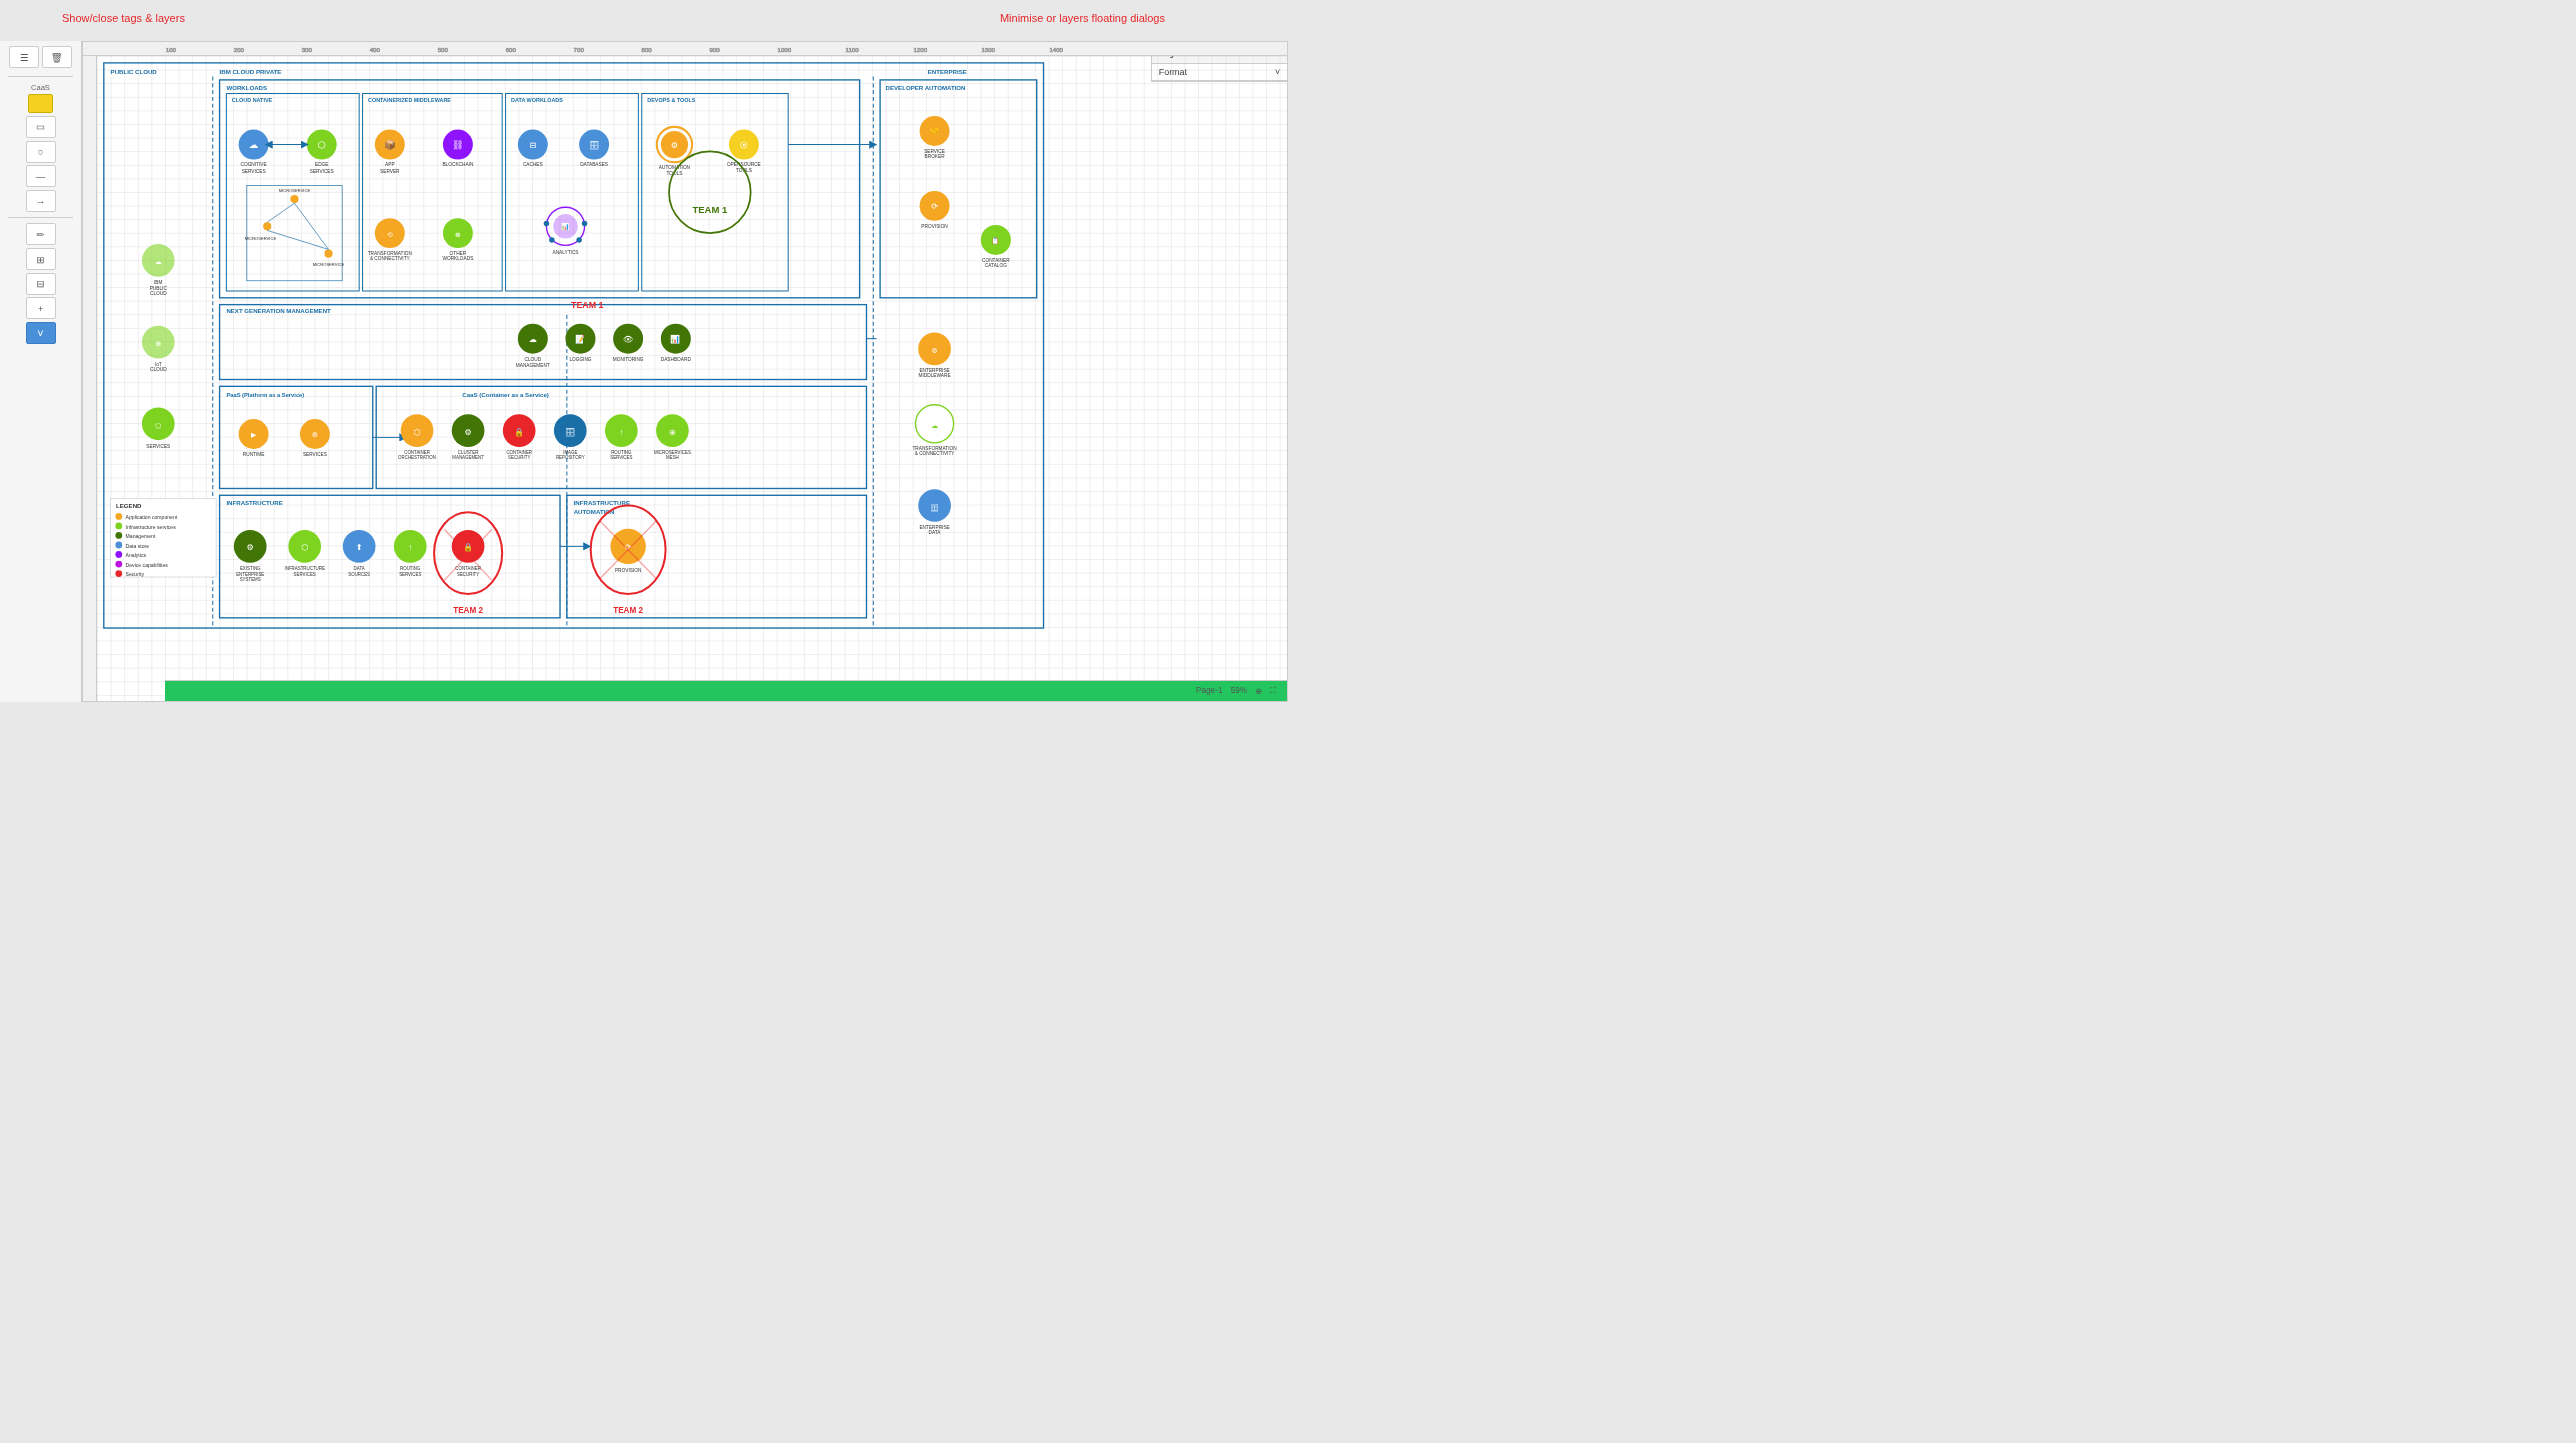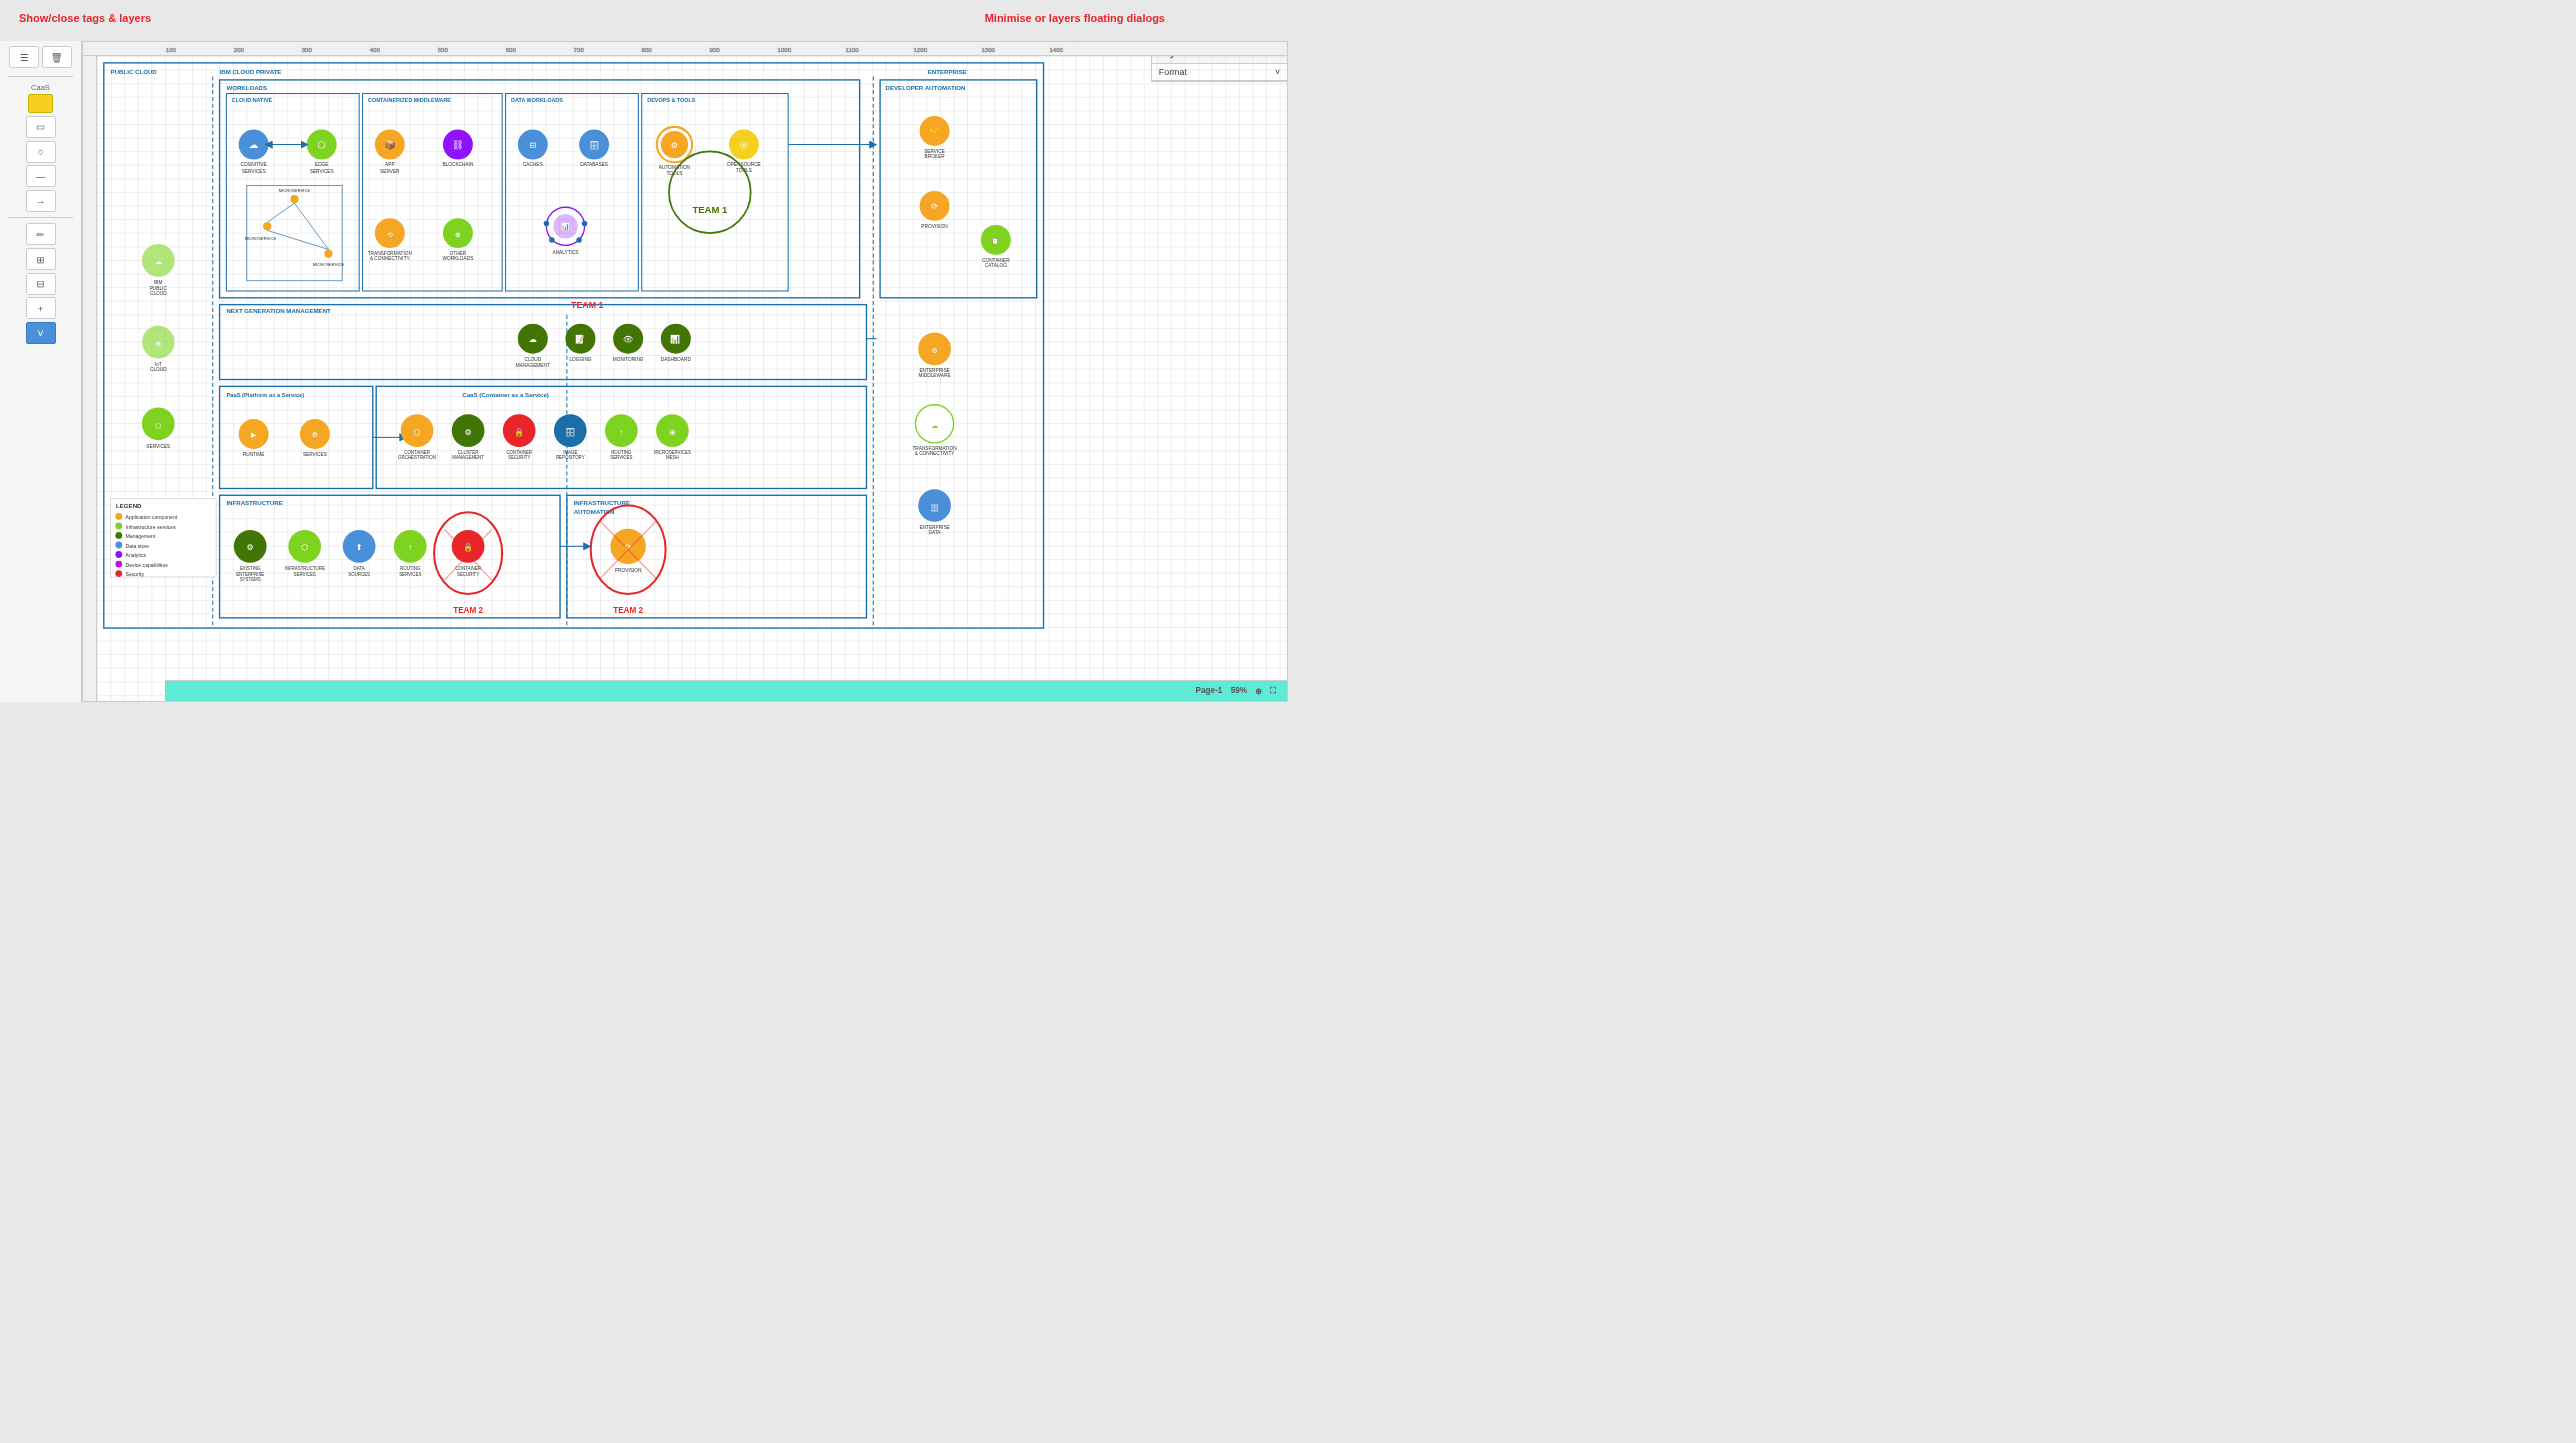--- a/index.html
+++ b/index.html
@@ -9,23 +9,24 @@
       width: 1288px;
       height: 722px;
       overflow: hidden;
       position: relative;
     }
 
     
     .annotation {
       position: absolute;
       color: #e8262a;
-      font-weight: bold;
+      font-weight: normal;
       font-size: 11px;
       pointer-events: none;
+      margin-left: 43px;
     }
 
     
     .ann-tl { top: 12.3px; left: 19px; }
 
     
     .ann-tr { top: 12.3px; right: 123px; }
 
     
     .ann-bl { bottom: 123px; left: 19px; }
@@ -177,30 +178,29 @@
       color: #333;
     }
 
     
     .status-bar {
       position: absolute;
       bottom: 0;
       left: 82px;
       right: 0;
       height: 20.4px;
-      background: #5eead4;
+      background: #22c55e;
       border-top: 0.7px solid #ccc;
       display: flex;
       align-items: center;
       justify-content: flex-end;
       padding: 0 11px;
       gap: 8.2px;
       font-size: 8.2px;
       color: #555;
-      font-weight: bold;
     }
   </style>
 </head>
 <body>
 
 <div class="annotation ann-tl">Show/close tags &amp; layers</div>
 <div class="annotation" style="position:absolute;top:35px;left:60px;color:#e8262a;font-size:15px;">↓</div>
 
 <div class="annotation ann-tr">Minimise or layers floating dialogs</div>
 <div class="annotation" style="position:absolute;top:35px;right:206px;color:#e8262a;font-size:15px;">↓</div>

